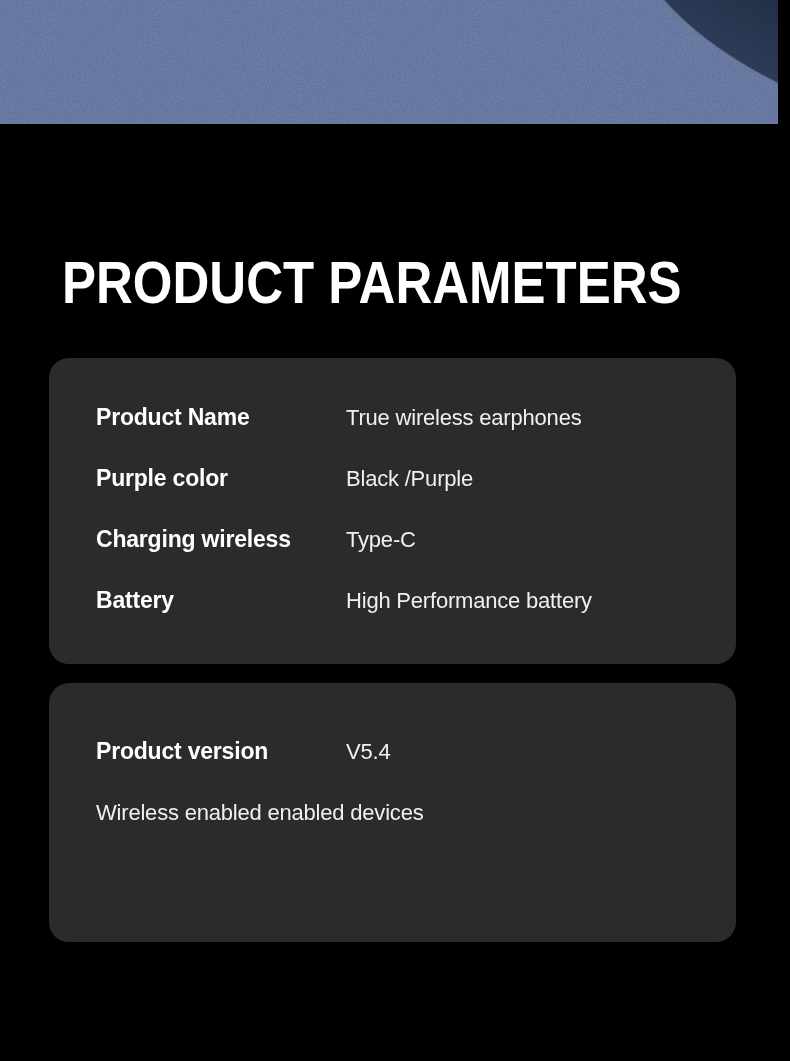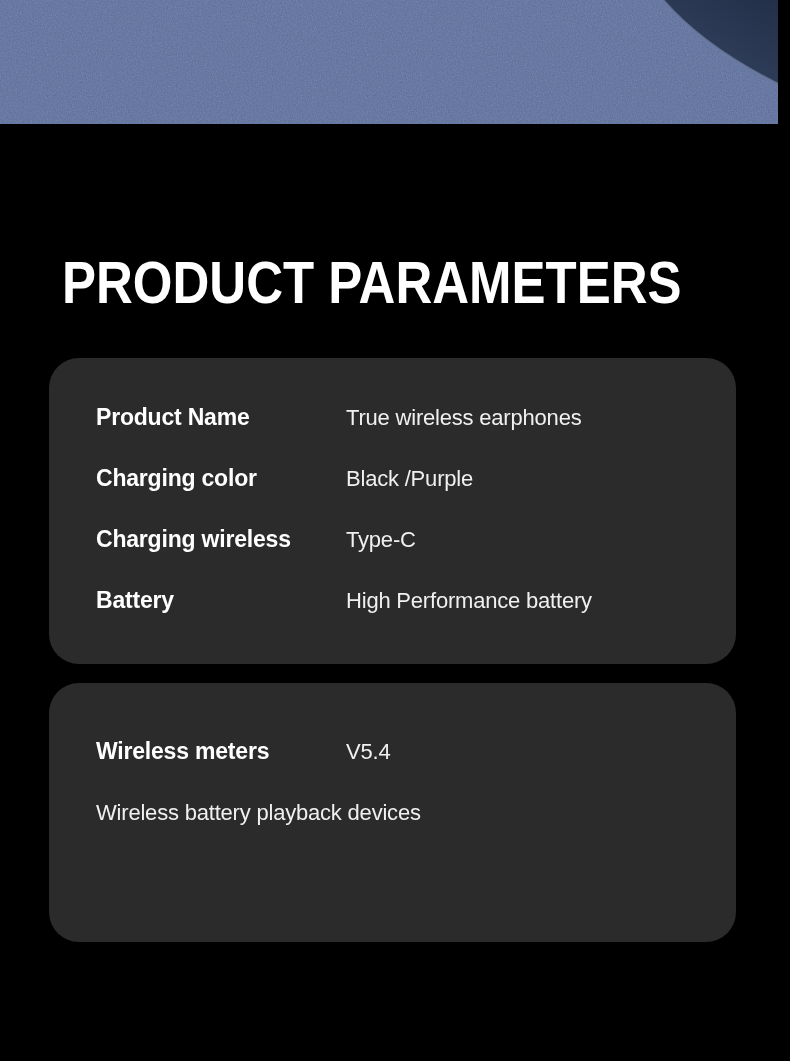--- a/index.html
+++ b/index.html
@@ -34,21 +34,21 @@
     letter-spacing: 0px;
     white-space: nowrap;
     transform: scaleX(0.85);
     transform-origin: left top;
   }
   .card {
     position: absolute;
     left: 49px;
     width: 687px;
     background: #2b2b2b;
-    border-radius: 30px;
+    border-radius: 20px;
     box-sizing: border-box;
     padding-left: 47px;
     padding-right: 10px;
   }
   .card-1 {
     top: 358px;
     height: 306px;
     padding-top: 29px;
   }
   .card-2 {
@@ -106,36 +106,36 @@
   </div>
 
   <h1 class="title">PRODUCT PARAMETERS</h1>
 
   <section class="card card-1">
     <div class="row">
       <span class="label">Product Name</span>
       <span class="value">True wireless earphones</span>
     </div>
     <div class="row">
-      <span class="label">Charging color</span>
+      <span class="label">Purple color</span>
       <span class="value">Black /Purple</span>
     </div>
     <div class="row">
       <span class="label">Charging wireless</span>
       <span class="value">Type-C</span>
     </div>
     <div class="row">
       <span class="label">Battery</span>
       <span class="value">High Performance battery</span>
     </div>
   </section>
 
   <section class="card card-2">
     <div class="row">
-      <span class="label">Wireless meters</span>
+      <span class="label">Product version</span>
       <span class="value">V5.4</span>
     </div>
     <div class="row">
-      <span class="value">Wireless battery playback devices</span>
+      <span class="value">Wireless enabled enabled devices</span>
     </div>
   </section>
 
 </div>
 
 </body></html>

